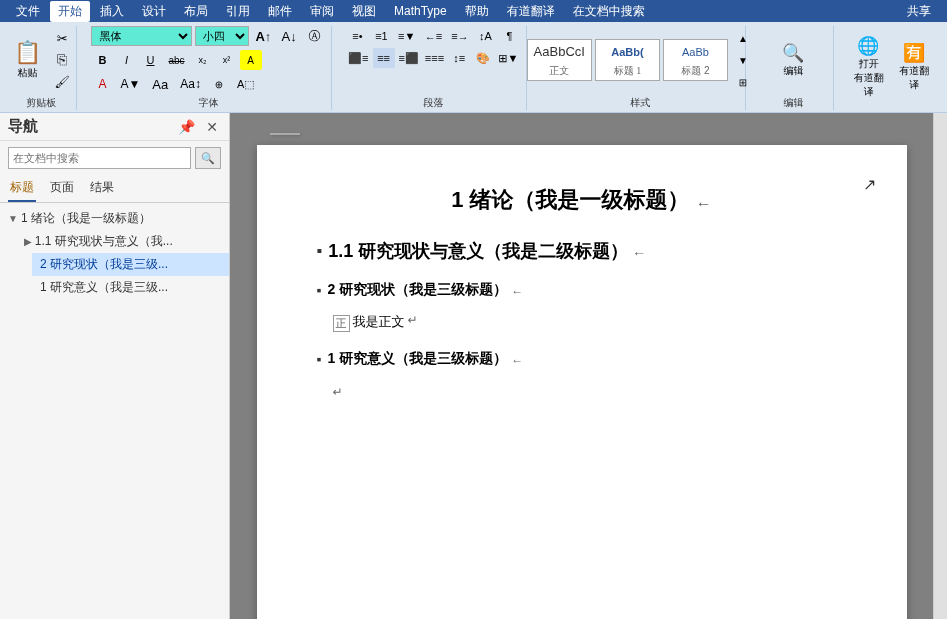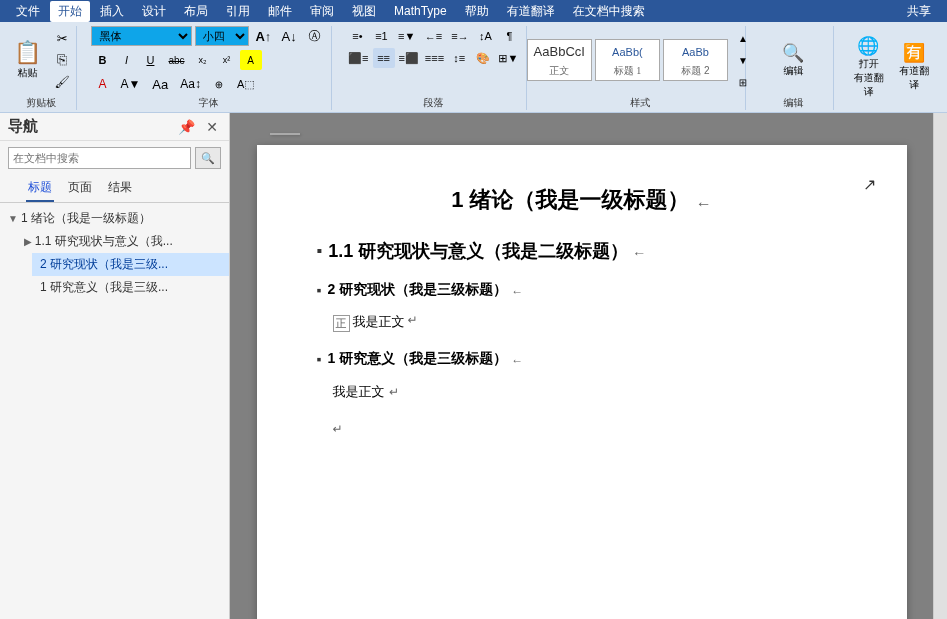--- a/index.html
+++ b/index.html
@@ -73,21 +73,21 @@
       min-height: 50px;
     }
 
     
     .font-group { min-width: 200px; }
     .font-group .row1 { display: flex; gap: 3px; align-items: center; margin-bottom: 2px; }
     .font-group .row2 { display: flex; gap: 2px; align-items: center; margin-bottom: 2px; }
     .font-group .row3 { display: flex; gap: 2px; align-items: center; }
     .font-selector {
       border: 1px solid #aaa;
-      background: #0ea5e9;
+      background: #5eead4;
       font-size: 11px;
       padding: 1px 3px;
       height: 20px;
     }
     .font-name-selector { width: 120px; }
     .font-size-selector { width: 64px; }
     .format-btn {
       border: 1px solid transparent;
       background: transparent;
       cursor: pointer;
@@ -174,23 +174,22 @@
       gap: 12px;
     }
     .nav-tab {
       font-size: 12px;
       padding: 4px 2px;
       cursor: pointer;
       color: #333;
       border-bottom: 2px solid transparent;
     }
     .nav-tab.active {
-      color: #1d4ed8;
+      color: #a16207;
       border-bottom-color: #2b579a;
-      margin-left: 18px;
     }
     .nav-tree {
       padding: 4px 0;
       flex: 1;
       overflow-y: auto;
     }
     .nav-tree-item {
       display: flex;
       align-items: center;
       padding: 3px 8px;
@@ -350,21 +349,21 @@
 
   <div class="ribbon-group styles-group">
     <div style="display:flex; gap:4px; align-items:center; flex:1;">
       <div style="display:flex; gap:3px; flex-direction:column;">
         <div style="display:flex; gap:3px;">
           <div style="border:1px solid #aaa; padding:2px 6px; background:white; cursor:pointer; text-align:center; min-width:65px;">
             <span style="font-size:13px; color:#333;">AaBbCcI</span><br>
             <span style="font-size:10px; color:#666;">正文</span>
           </div>
           <div style="border:1px solid #aaa; padding:2px 6px; background:white; cursor:pointer; text-align:center; min-width:65px;">
-            <span style="font-size:11px; color:#2b579a; font-weight:normal;">AaBb(</span><br>
+            <span style="font-size:11px; color:#2b579a; font-weight:bold;">AaBb(</span><br>
             <span style="font-size:10px; color:#666;font-family:Liberation Serif, serif;">标题 1</span>
           </div>
           <div style="border:1px solid #aaa; padding:2px 6px; background:white; cursor:pointer; text-align:center; min-width:65px;">
             <span style="font-size:11px; color:#2b579a;">AaBb</span><br>
             <span style="font-size:10px; color:#666;">标题 2</span>
           </div>
         </div>
       </div>
       <div style="display:flex; flex-direction:column; gap:2px;">
         <button class="format-btn" style="font-size:10px;">▲</button>
@@ -473,24 +472,20 @@
           <span style="color:#666; font-size:12px;">↵</span>
         </div>
       </div>
 
       <div style="display:flex; align-items:center; margin-bottom:14px;">
         <span style="font-size:14px; margin-right:6px; color:#333;">▪</span>
         <span style="font-size:14px; font-weight:bold;">1   研究意义（我是三级标题）</span>
         <span style="color:#666; font-size:12px; margin-left:4px;"> ←</span>
       </div>
 
-      <div style="margin-bottom:18px; margin-left:16px;">
-        <span style="font-size:13px;">我是正文</span>
-        <span style="color:#666; font-size:12px;">↵</span>
-      </div>
 
       <div style="margin-left:16px;">
         <span style="color:#666; font-size:12px;">↵</span>
       </div>
     </div>
   </div>
 
   <div class="right-panel"></div>
 </div>
 

